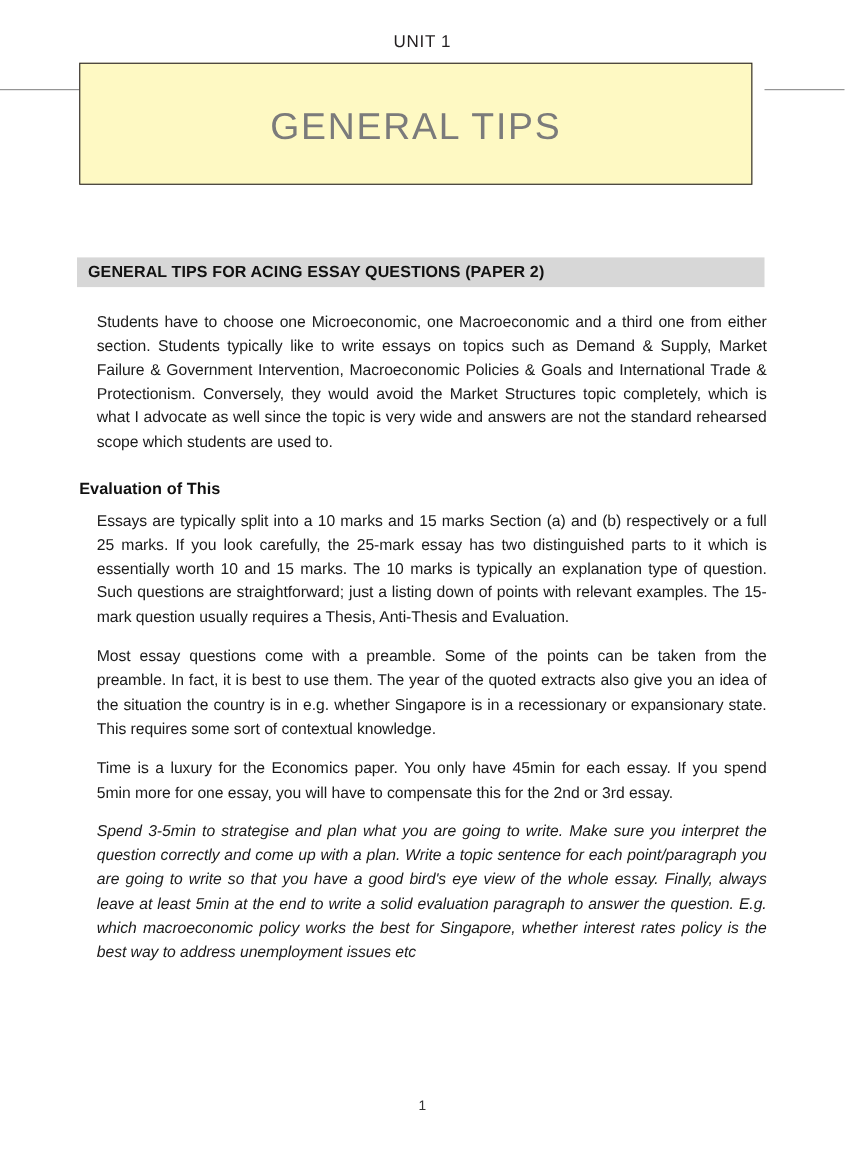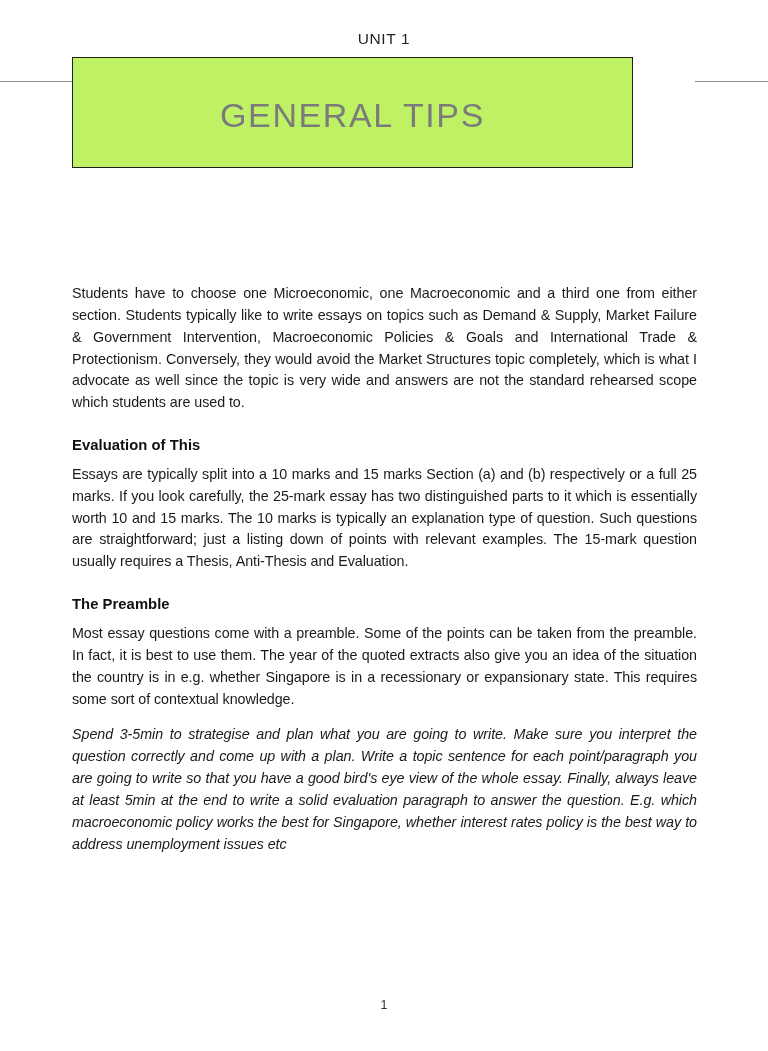--- a/index.html
+++ b/index.html
@@ -41,25 +41,25 @@
     background: #8a8a8a;
   }
   .rule-left  { left: 0px;   width: 73px; }
   .rule-right { left: 695px; width: 73px; }
 
   
   .title-box {
     position: absolute;
     left: 72px;
     top: 57px;
-    width: 561px;
+    width: 612px;
     height: 111px;
     border: 1.4px solid #231f20;
     box-sizing: border-box;
-    background: #bef264;
+    background: #fef9c3;
     display: flex;
     align-items: center;
     justify-content: center;
   }
   .title-box-text {
     font-size: 34px;
     color: #7b7b7b;
     letter-spacing: 1.6px;
     font-weight: 400;
     line-height: 1;
@@ -101,21 +101,21 @@
     color: #111111;
     margin: 0 0 9px 0;
     letter-spacing: 0.05px;
     line-height: 1.2;
   }
   h2.sec-head.spaced { margin-top: 23px; }
 
   p.para {
     font-size: 14.3px;
     color: #1a1a1a;
-    margin: 0 0 14px 0;
+    margin: 0 0 14px 16px;
     text-align: justify;
     line-height: 1.53;
     letter-spacing: -0.05px;
     -webkit-hyphens: none;
     hyphens: none;
   }
   p.para:last-child { margin-bottom: 0; font-style: italic; }
 
   
   .page-number {
@@ -135,30 +135,33 @@
 
   <div class="unit-label">UNIT 1</div>
 
   <div class="rule rule-left"></div>
   <div class="rule rule-right"></div>
 
   <div class="title-box">
     <div class="title-box-text">GENERAL TIPS</div>
   </div>
 
+  <div class="banner">
+    <div class="banner-text">GENERAL TIPS FOR ACING ESSAY QUESTIONS (PAPER 2)</div>
+  </div>
 
   <div class="content">
 
     <p class="para">Students have to choose one Microeconomic, one Macroeconomic and a third one from either section. Students typically like to write essays on topics such as Demand &amp; Supply, Market Failure &amp; Government Intervention, Macroeconomic Policies &amp; Goals and International Trade &amp; Protectionism. Conversely, they would avoid the Market Structures topic completely, which is what I advocate as well since the topic is very wide and answers are not the standard rehearsed scope which students are used to.</p>
 
     <h2 class="sec-head spaced">Evaluation of This</h2>
     <p class="para">Essays are typically split into a 10 marks and 15 marks Section (a) and (b) respectively or a full 25 marks. If you look carefully, the 25-mark essay has two distinguished parts to it which is essentially worth 10 and 15 marks. The 10 marks is typically an explanation type of question. Such questions are straightforward; just a listing down of points with relevant examples. The 15-mark question usually requires a Thesis, Anti-Thesis and Evaluation.</p>
 
-    <h2 class="sec-head spaced">The Preamble</h2>
     <p class="para">Most essay questions come with a preamble. Some of the points can be taken from the preamble. In fact, it is best to use them. The year of the quoted extracts also give you an idea of the situation the country is in e.g. whether Singapore is in a recessionary or expansionary state. This requires some sort of contextual knowledge.</p>
 
+    <p class="para">Time is a luxury for the Economics paper. You only have 45min for each essay. If you spend 5min more for one essay, you will have to compensate this for the 2nd or 3rd essay.</p>
     <p class="para">Spend 3-5min to strategise and plan what you are going to write. Make sure you interpret the question correctly and come up with a plan. Write a topic sentence for each point/paragraph you are going to write so that you have a good bird's eye view of the whole essay. Finally, always leave at least 5min at the end to write a solid evaluation paragraph to answer the question. E.g. which macroeconomic policy works the best for Singapore, whether interest rates policy is the best way to address unemployment issues etc</p>
 
   </div>
 
   <div class="page-number">1</div>
 
 </div>
 
 </body></html>

